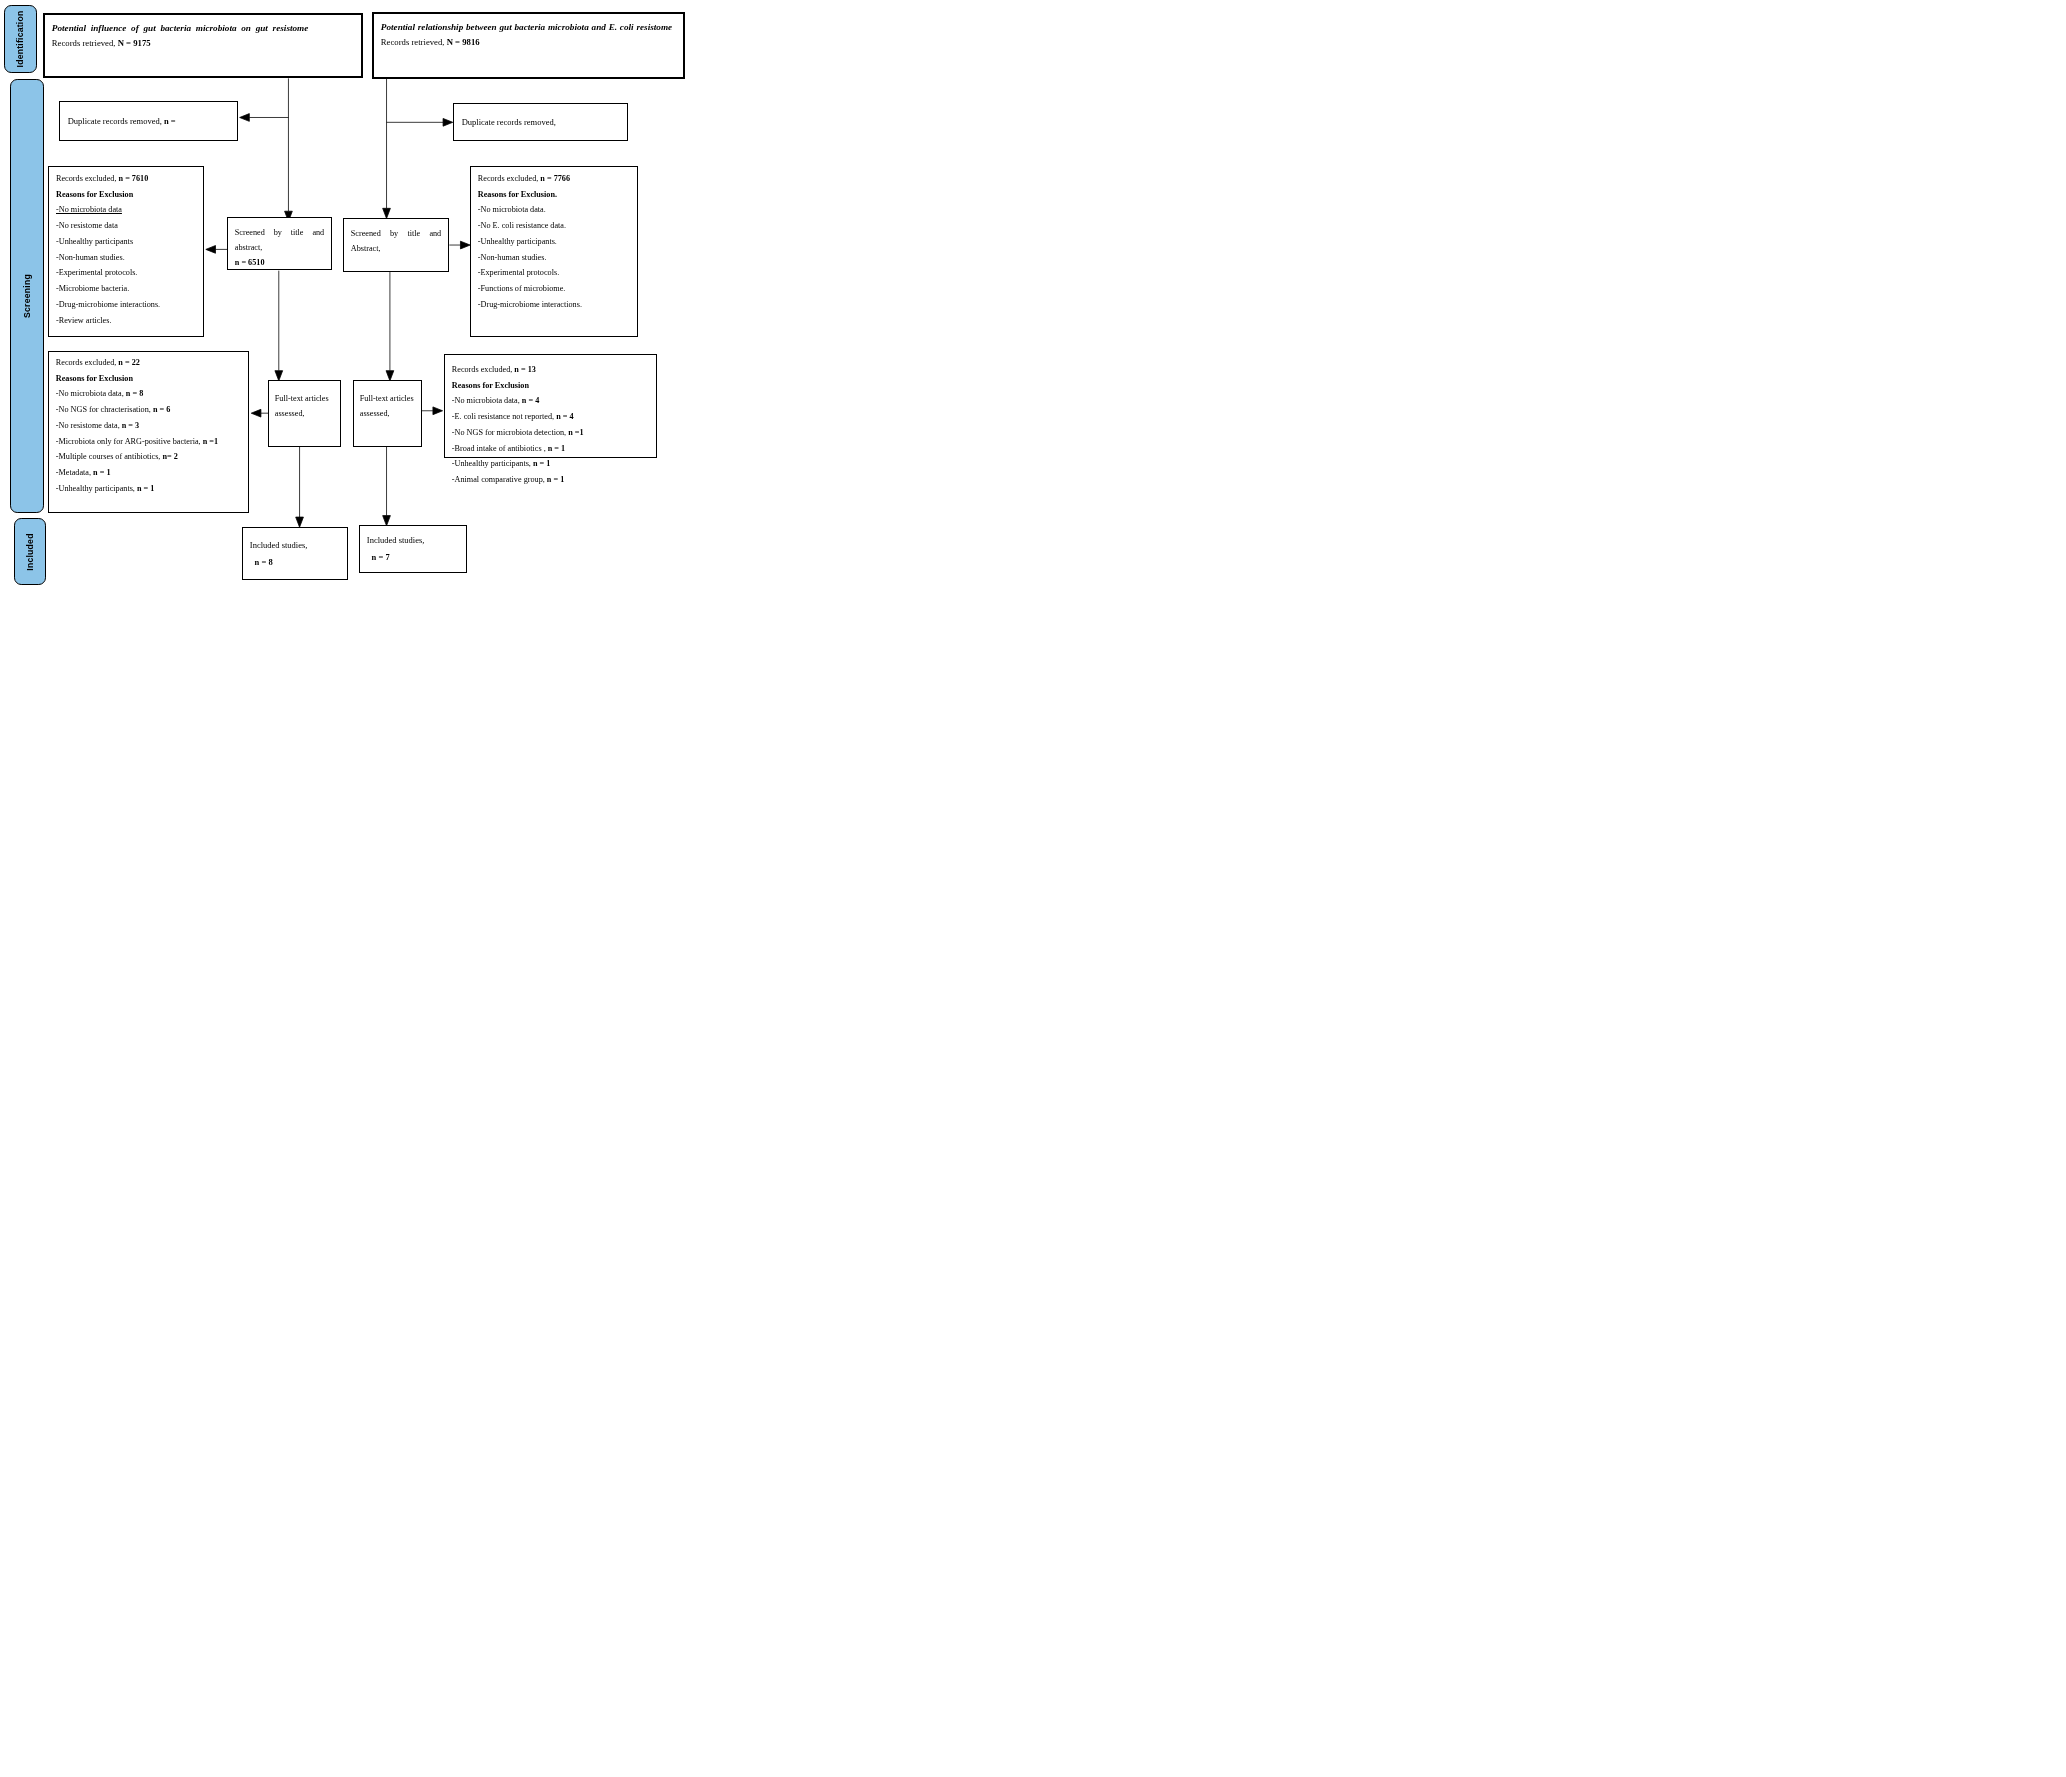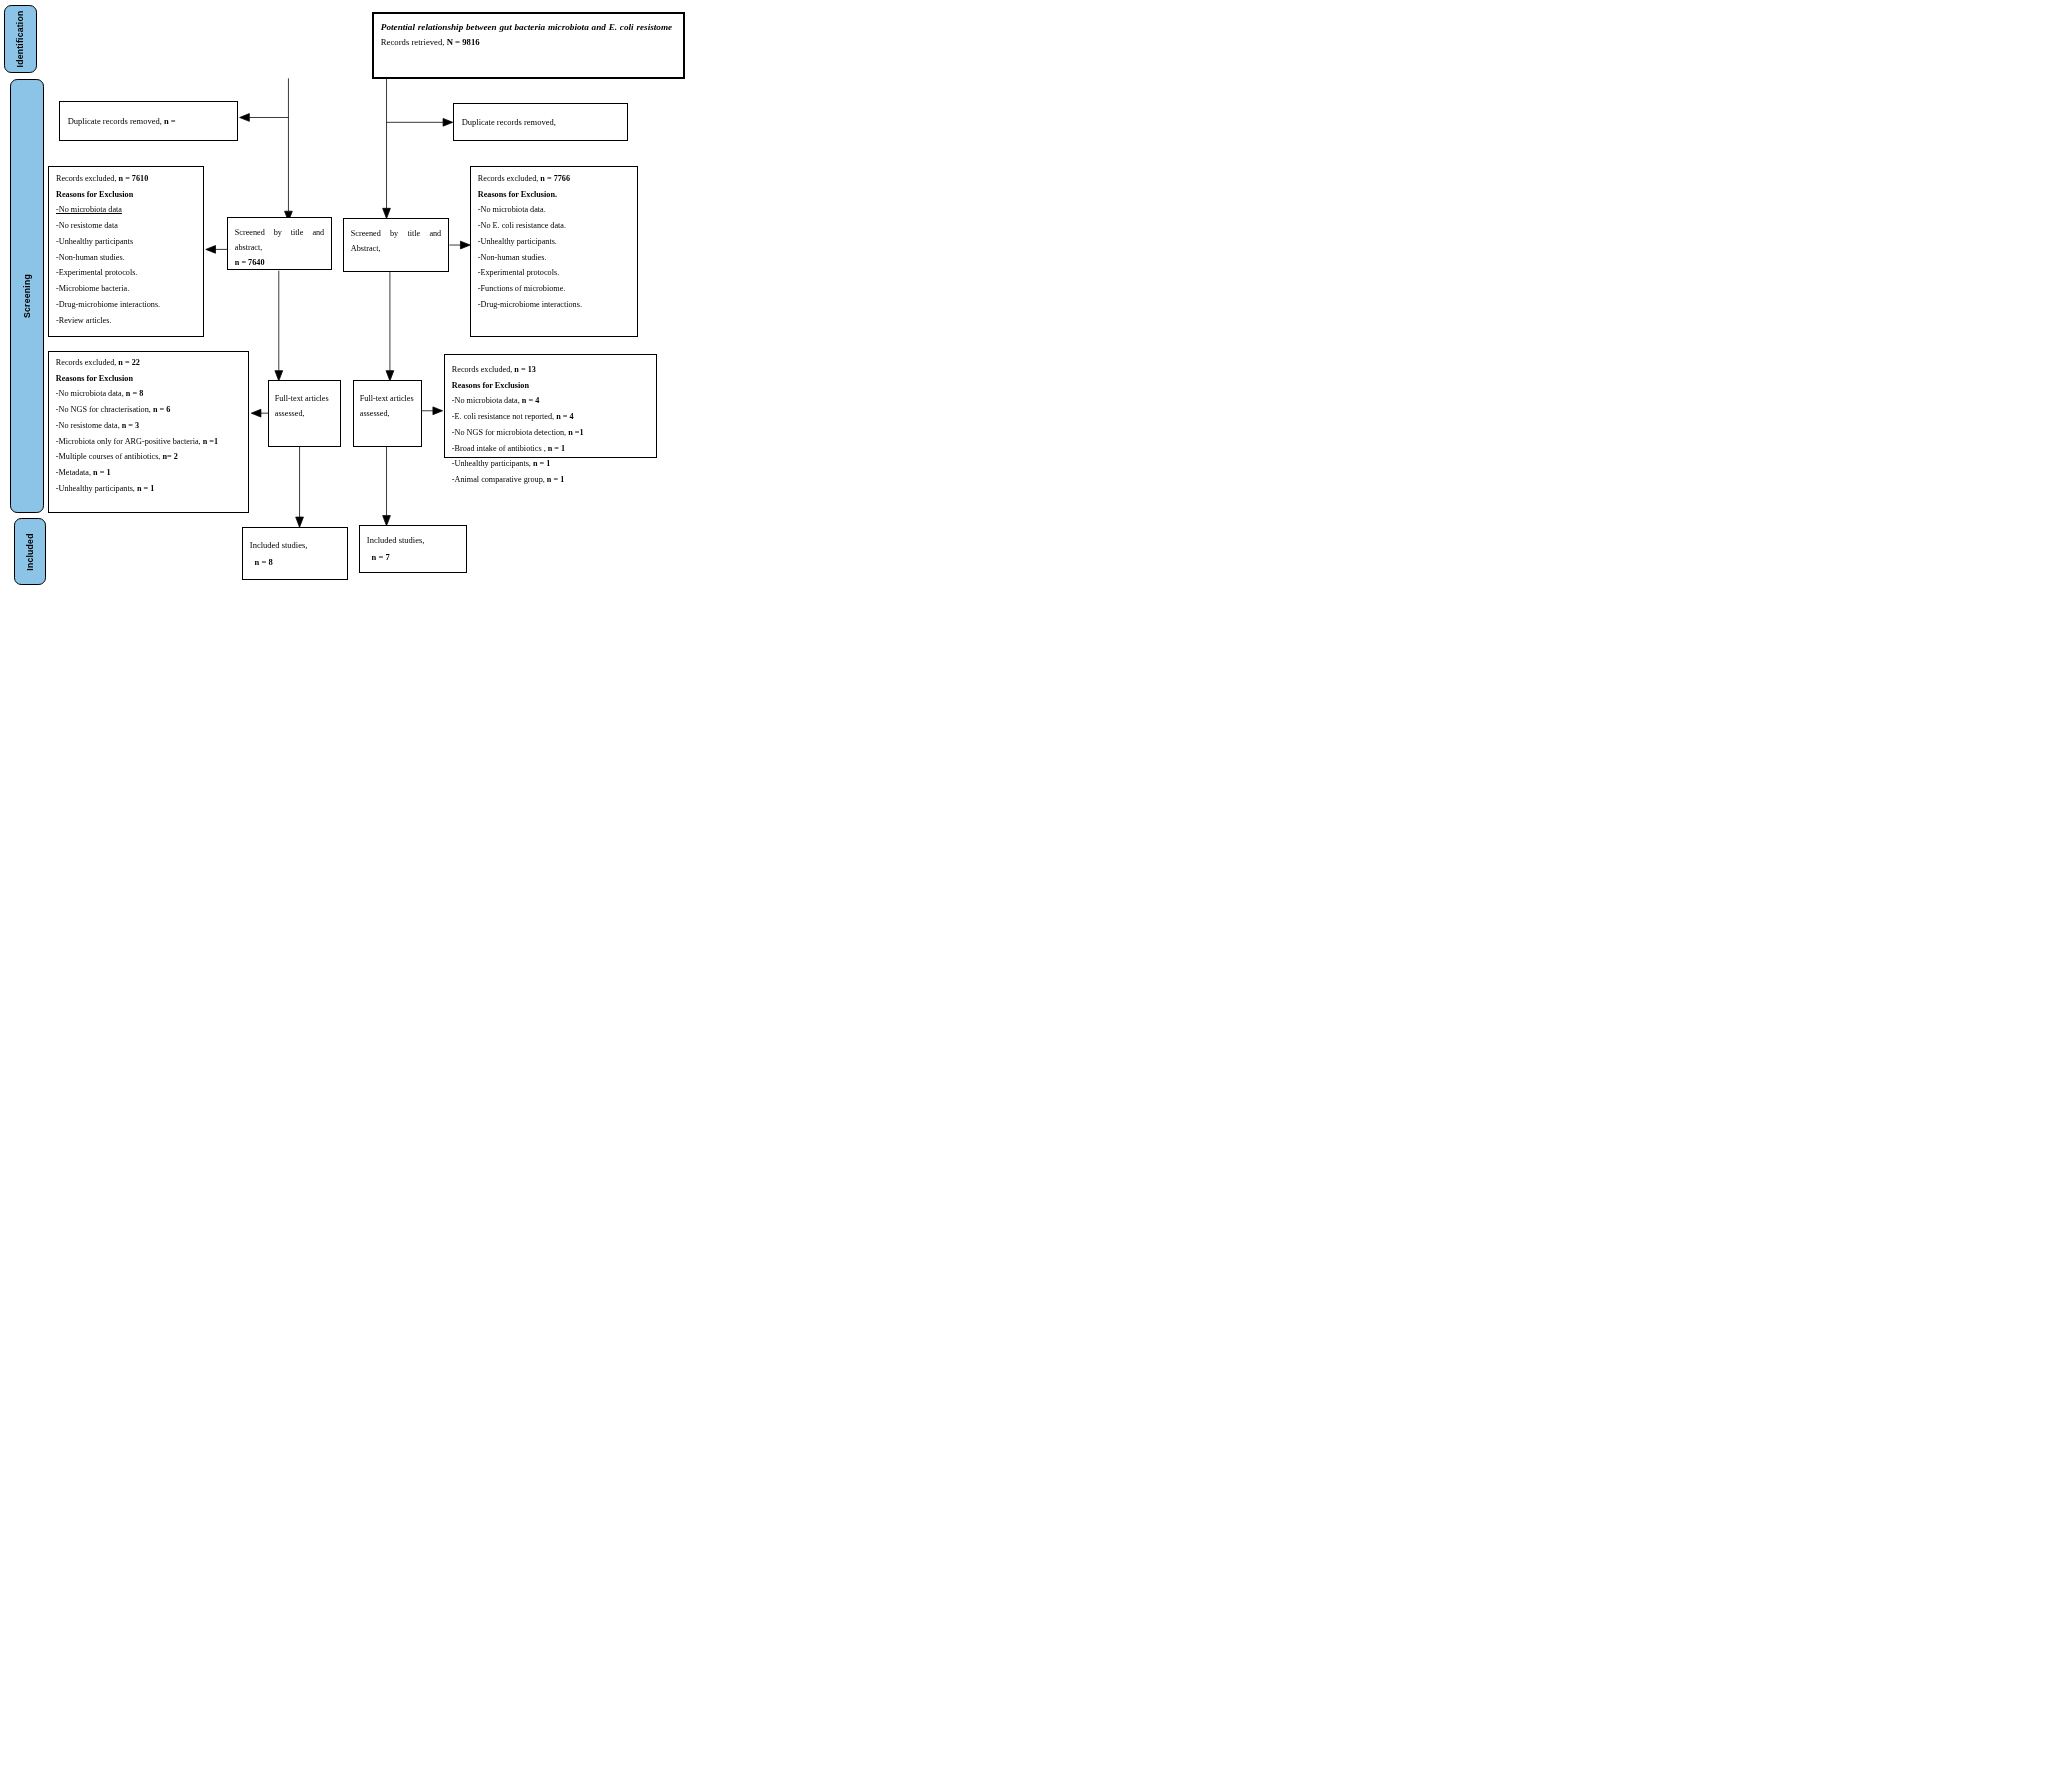--- a/index.html
+++ b/index.html
@@ -72,20 +72,24 @@
   <div class="sidebar" style="left:4.3px;top:4.8px;width:33px;height:68px;">
     <span>Identification</span>
   </div>
   <div class="sidebar" style="left:9.7px;top:79px;width:34px;height:434px;">
     <span>Screening</span>
   </div>
   <div class="sidebar" style="left:13.5px;top:518px;width:32px;height:67px;">
     <span>Included</span>
   </div>
 
+  <div class="box bd5 src" style="left:43px;top:13px;width:320px;height:65px;">
+    <div class="title">Potential influence of gut bacteria microbiota on gut resistome</div>
+    <div class="records"><span>Records retrieved, </span><span class="b">N = 9175</span></div>
+  </div>
   <div class="box bd5 src" style="left:372px;top:12px;width:313px;height:67px;">
     <div class="title" style="text-align:left;word-spacing:0.5px;">Potential relationship between gut bacteria  microbiota and E. coli resistome</div>
     <div class="records"><span>Records retrieved, </span><span class="b">N = 9816</span></div>
   </div>
 
   <div class="box bd4 dup" style="left:59px;top:101px;width:179px;height:40px;">
     <div><span>Duplicate records removed, </span><span class="b">n =</span></div>
   </div>
   <div class="box bd4 dup" style="left:453px;top:103px;width:175px;height:38px;">
     <div>Duplicate records removed,</div>
@@ -111,21 +115,21 @@
     <div class="line"><span>-No </span><span class="it">E. coli</span><span> resistance data.</span></div>
     <div class="line"><span>-Unhealthy participants.</span></div>
     <div class="line"><span>-Non-human studies.</span></div>
     <div class="line"><span>-Experimental protocols.</span></div>
     <div class="line"><span>-Functions of microbiome.</span></div>
     <div class="line"><span>-Drug-microbiome interactions.</span></div>
   </div>
 
   <div class="box bd4 screened" style="left:227px;top:217px;width:105px;height:53px;">
     <span>Screened by title and abstract,</span>
-    <div class="b val">n = 7640</div>
+    <div class="b val">n = 6510</div>
   </div>
   <div class="box bd4 screened" style="left:343px;top:218px;width:106px;height:54px;">
     <span>Screened by title and Abstract,</span>
   </div>
 
   <div class="box excl" style="left:48px;top:351px;width:201px;height:162px;padding-top:2.9px;">
     <div class="line"><span>Records excluded, </span><span class="b">n = 22</span></div>
     <div class="line b">Reasons for Exclusion</div>
     <div class="line"><span>-No microbiota data, </span><span class="b">n = 8</span></div>
     <div class="line"><span>-No NGS  for chracterisation, </span><span class="b">n = 6</span></div>

